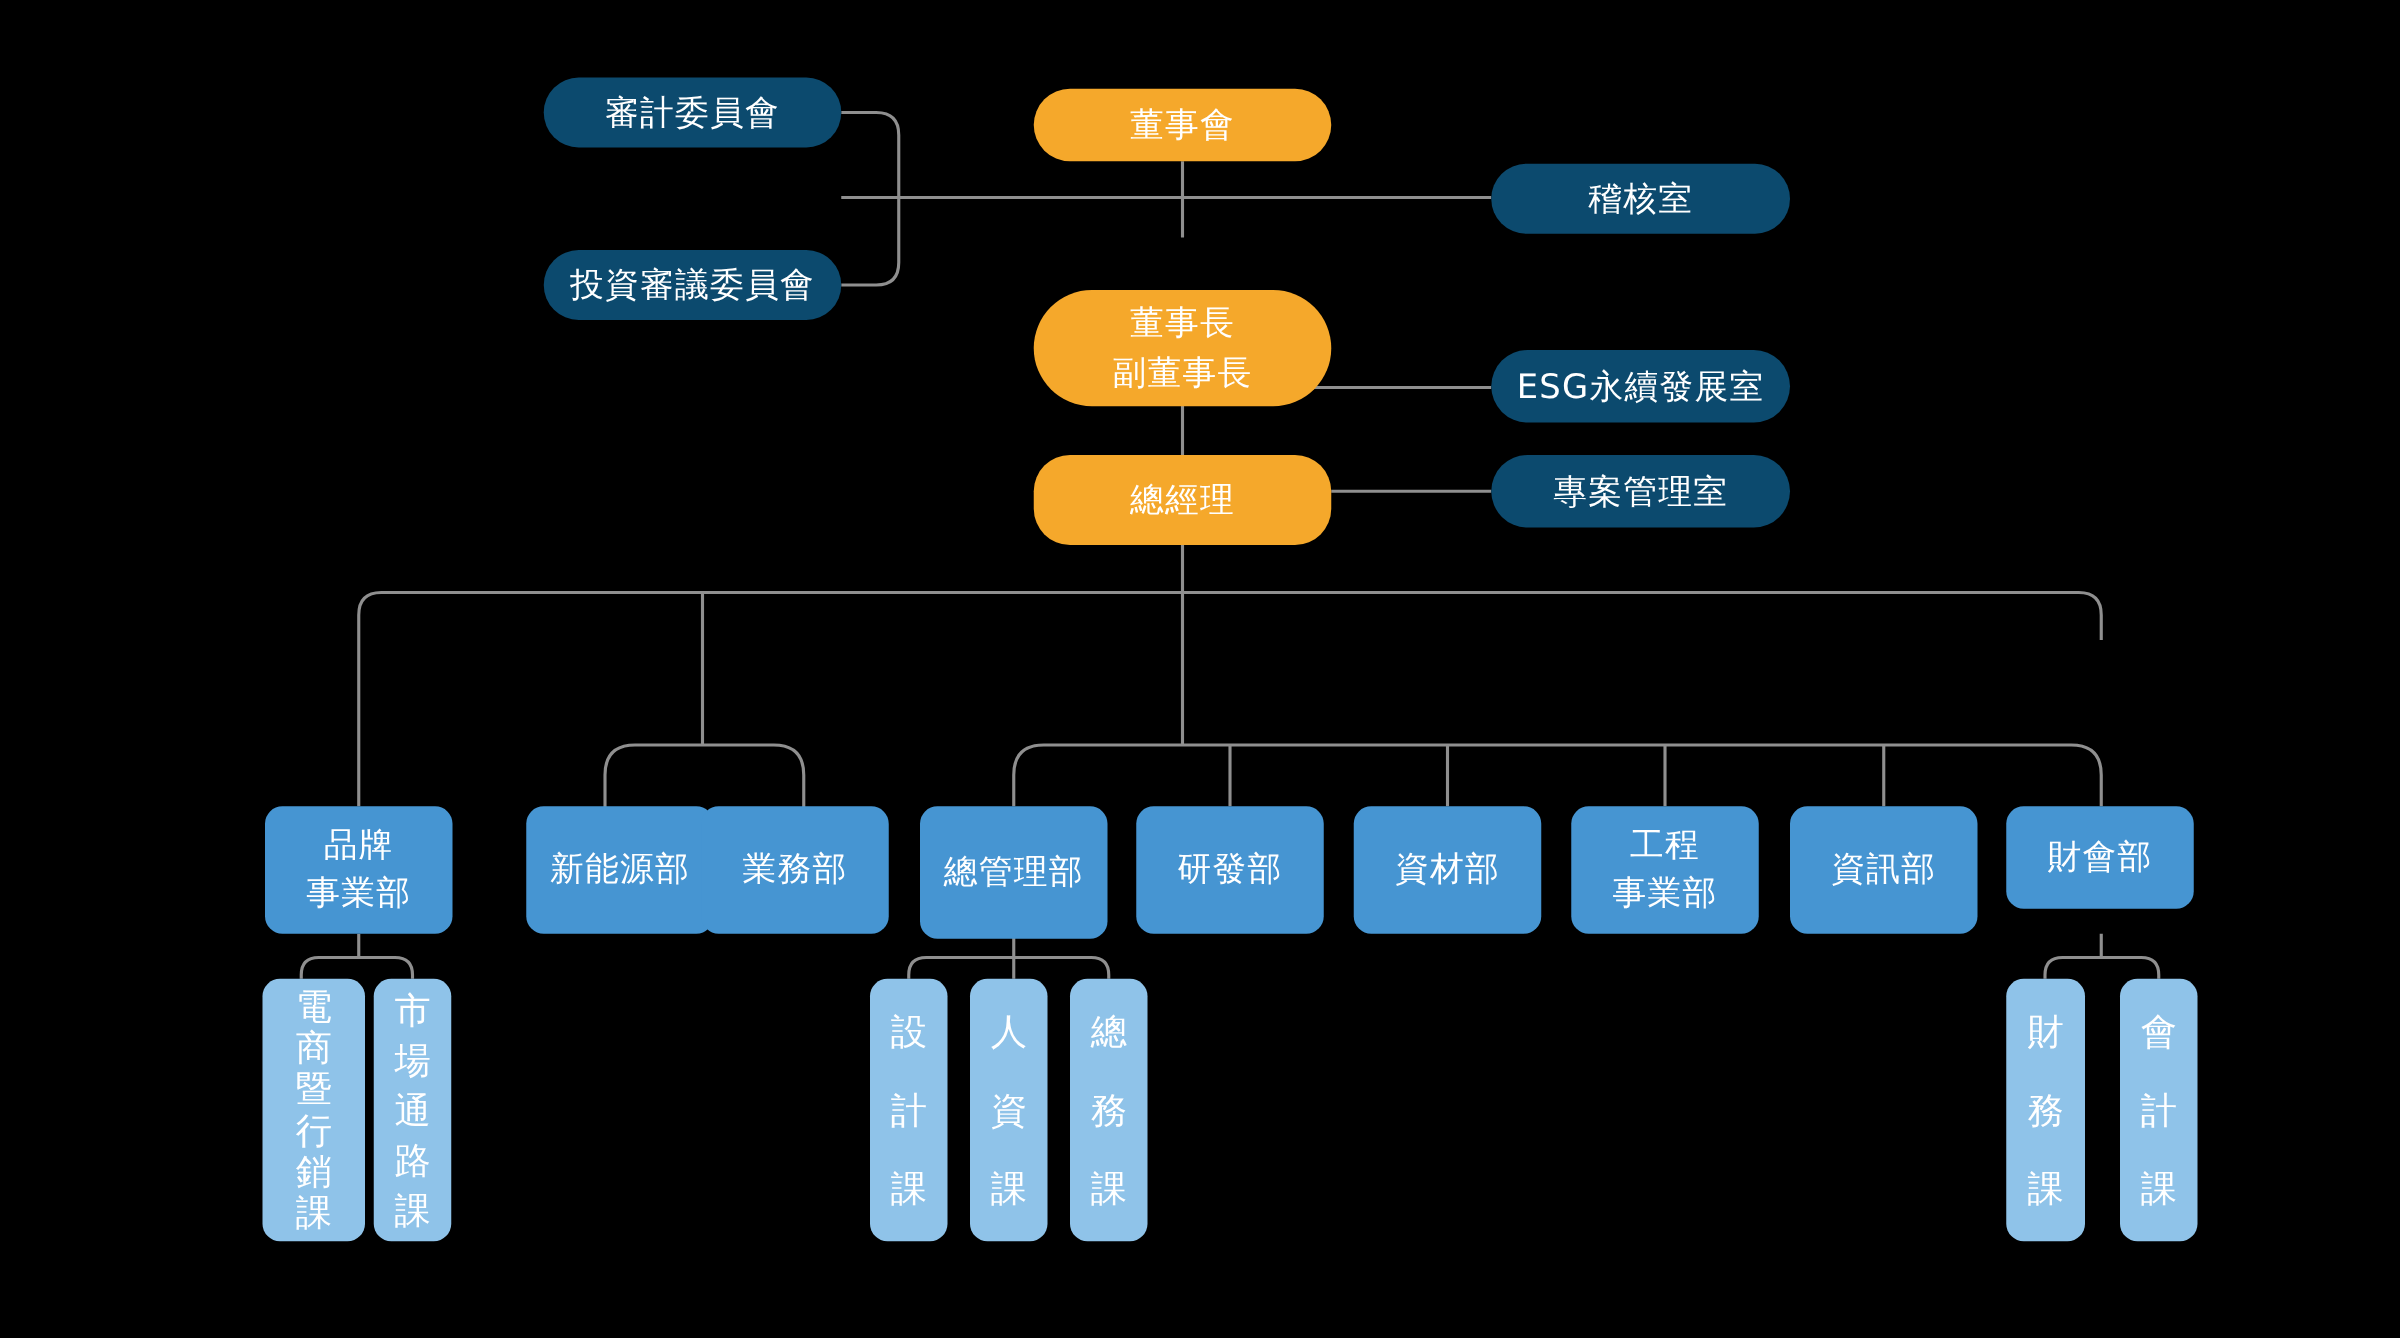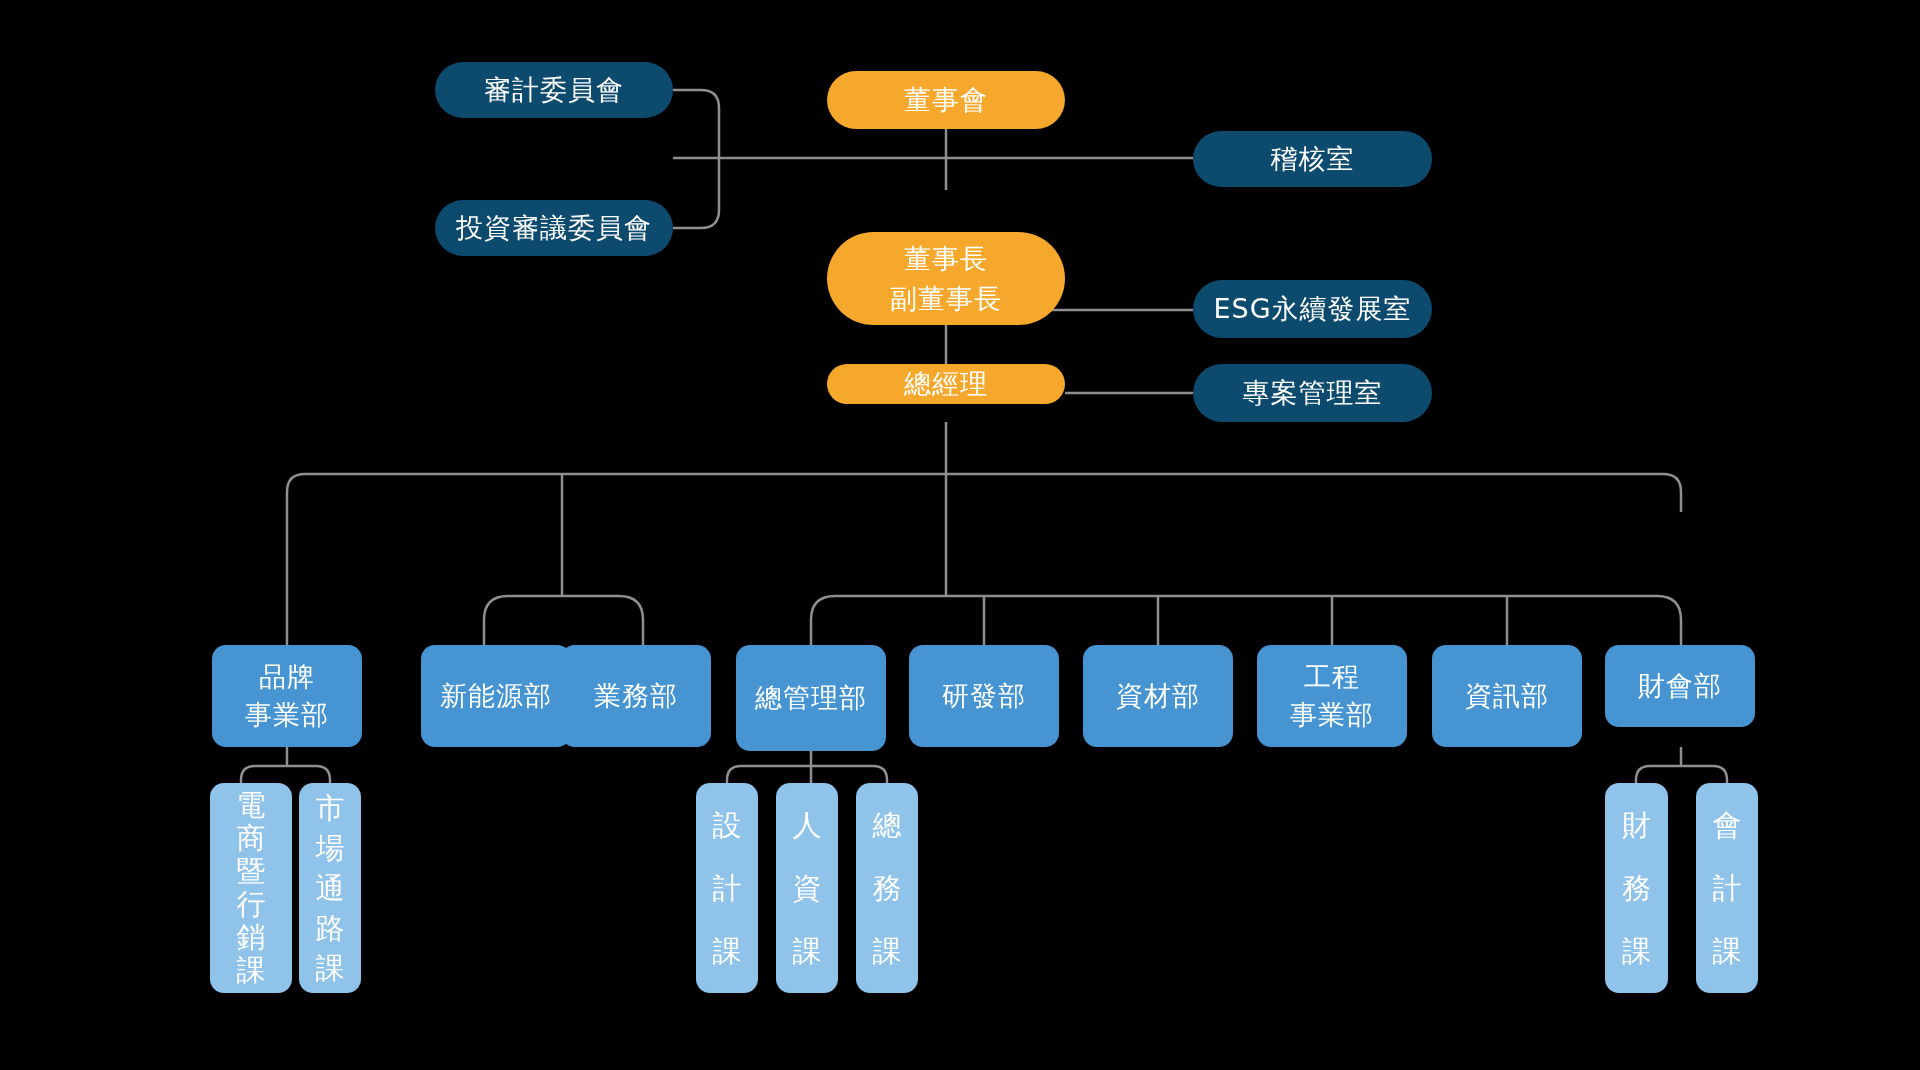--- a/index.html
+++ b/index.html
@@ -82,21 +82,21 @@
     <span>投資審議委員會</span>
   </div>
 
   <div class="node orange pill" style="left:827px;top:71px;width:238px;height:58px;">
     <span>董事會</span>
   </div>
   <div class="node orange bigpill" style="left:827px;top:204px;width:238px;height:93px;margin-top:28px;">
     <span>董事長
 副董事長</span>
   </div>
-  <div class="node orange pill" style="left:827px;top:364px;width:238px;height:40px;">
+  <div class="node orange pill" style="left:827px;top:364px;width:238px;height:72px;">
     <span>總經理</span>
   </div>
 
   <div class="node green pill" style="left:1193px;top:280px;width:239px;height:58px;">
     <span>ESG永續發展室</span>
   </div>
   <div class="node green pill" style="left:1193px;top:131px;width:239px;height:56px;">
     <span>稽核室</span>
   </div>
   <div class="node green pill" style="left:1193px;top:364px;width:239px;height:58px;">

